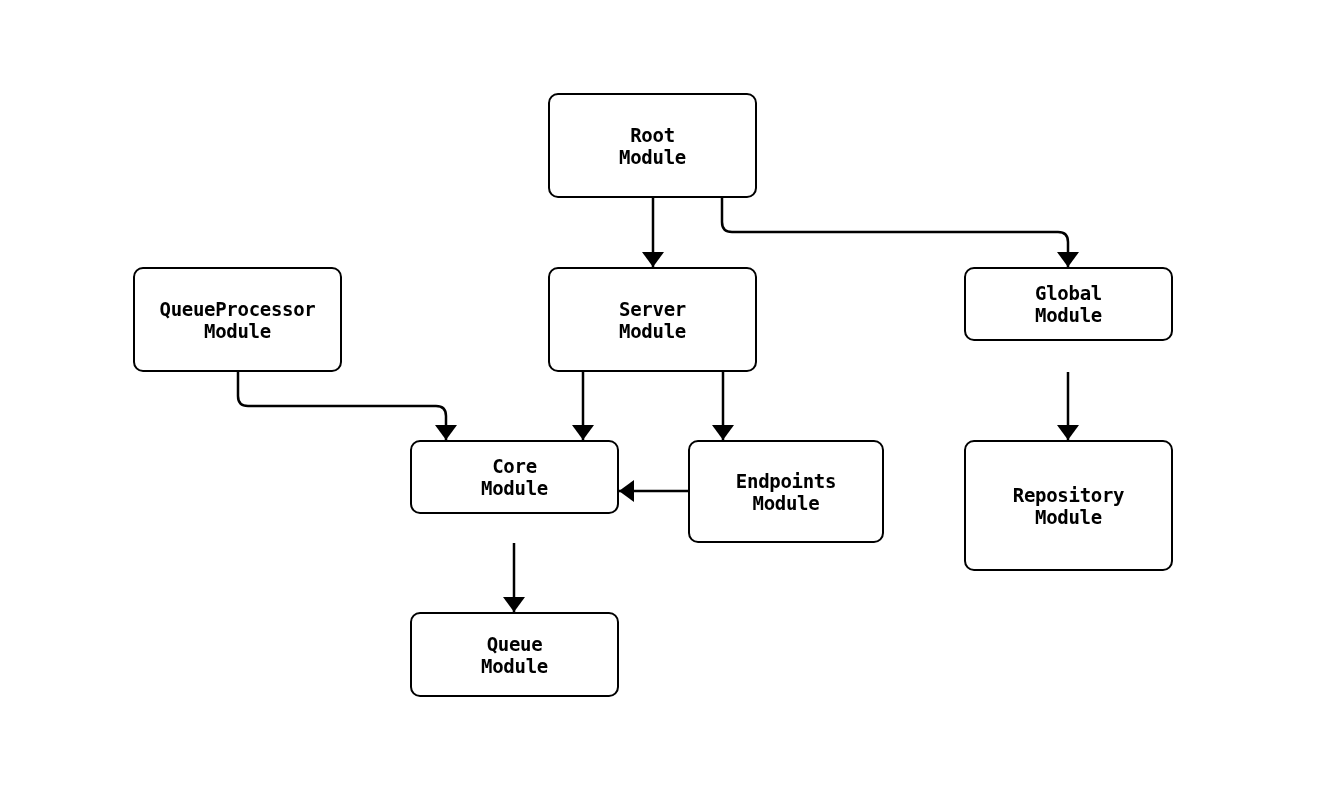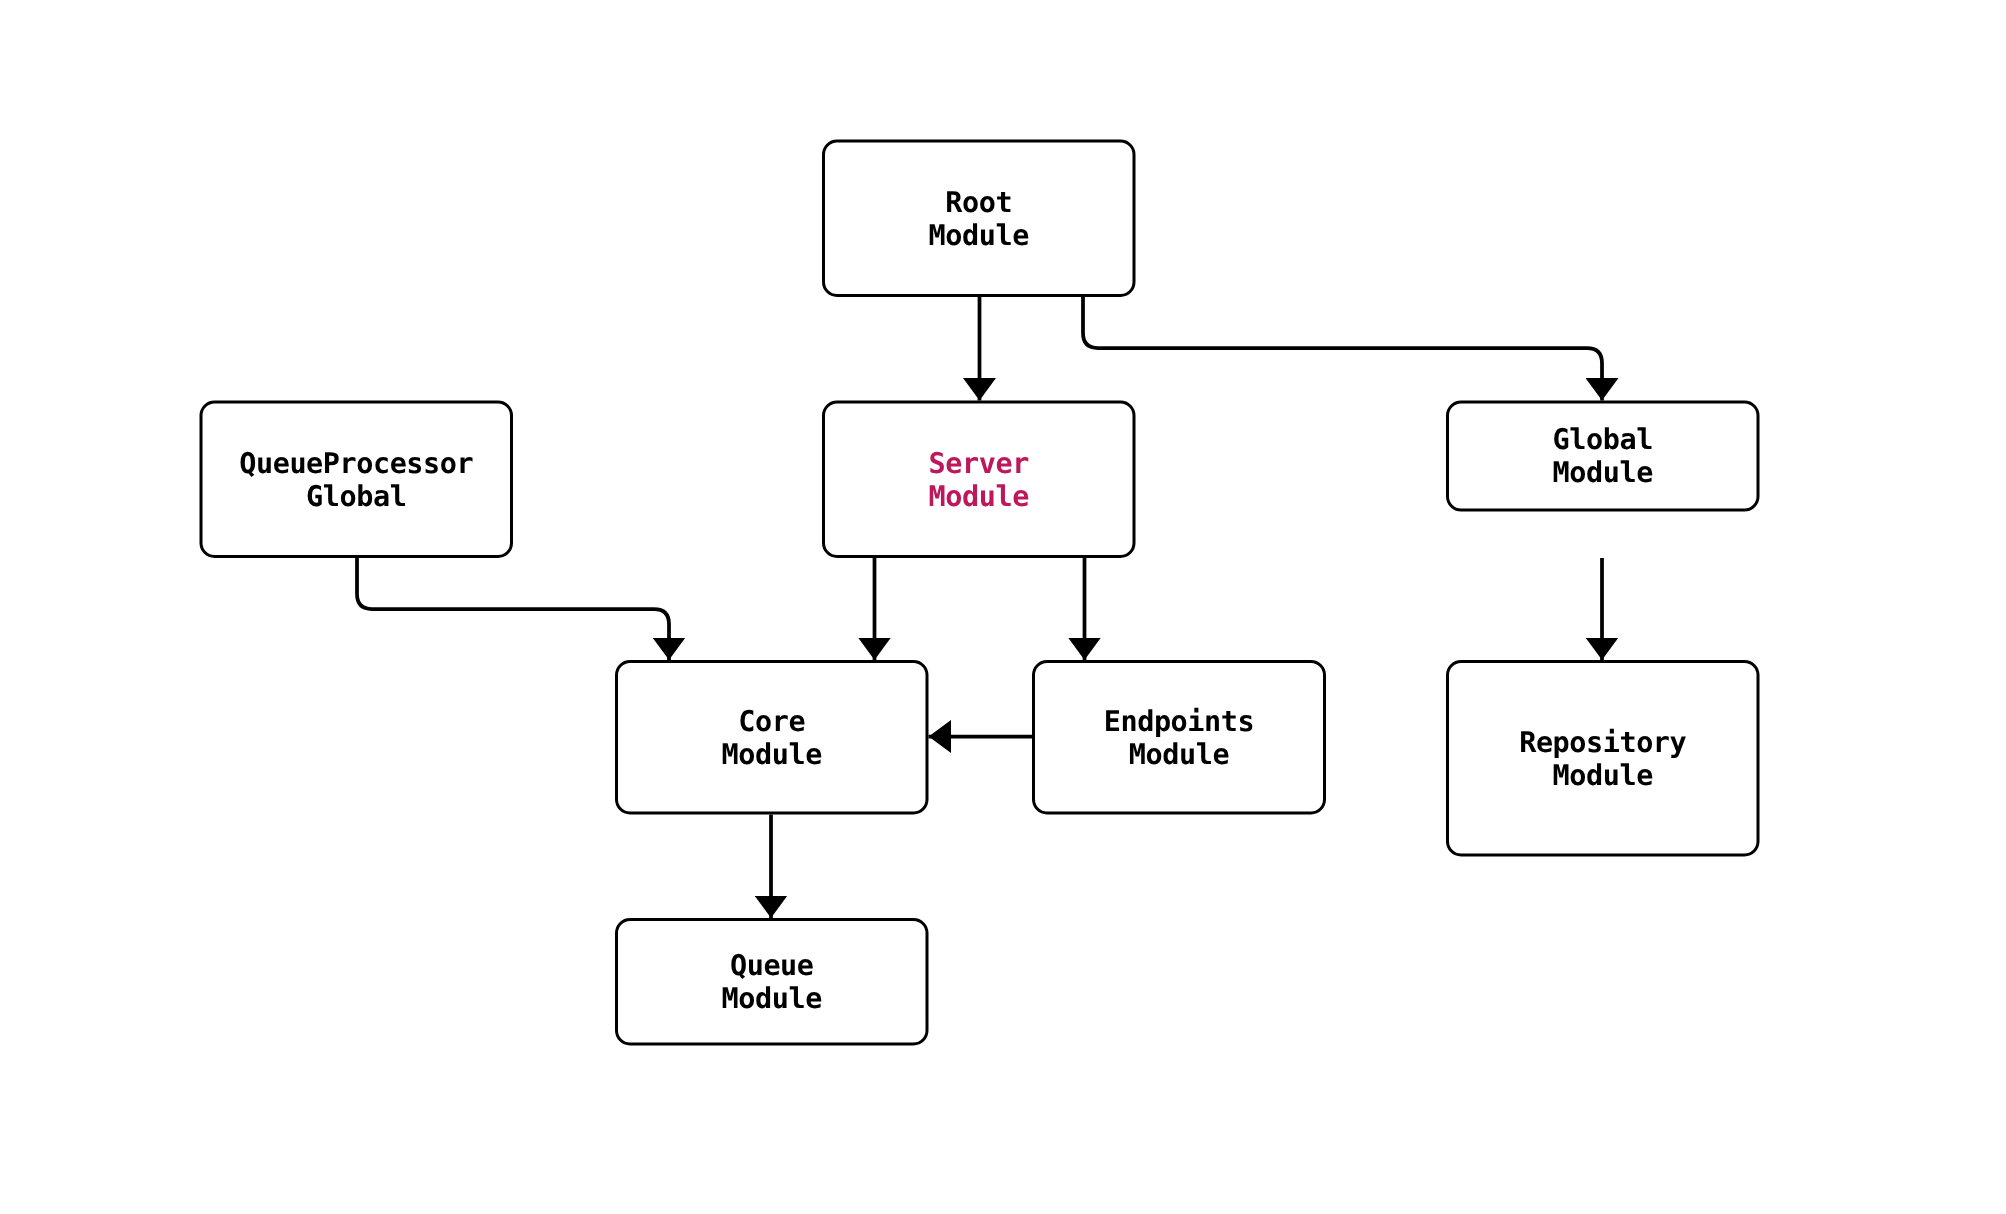--- a/index.html
+++ b/index.html
@@ -61,31 +61,31 @@
         <path d="M514,543 L514,612" fill="none" stroke="#000000" stroke-width="2.5" marker-end="url(#arrowhead)"></path>
       </g>
   </svg>
 
 <div class="node" style="left: 548px; top: 93px; width: 209px; height: 105px; background: rgb(255, 255, 255); border-color: rgb(0, 0, 0);">
       <div class="node-label" style="color: rgb(0, 0, 0);">Root
 Module</div>
     </div>
     <div class="node" style="left: 133px; top: 267px; width: 209px; height: 105px; background: rgb(255, 255, 255); border-color: rgb(0, 0, 0);">
       <div class="node-label" style="color: rgb(0, 0, 0);">QueueProcessor
-Global</div>
+Module</div>
     </div>
     <div class="node" style="left: 548px; top: 267px; width: 209px; height: 105px; background: rgb(255, 255, 255); border-color: rgb(0, 0, 0);">
-      <div class="node-label" style="color: #be185d;">Server
+      <div class="node-label" style="color: #000000;">Server
 Module</div>
     </div>
     <div class="node" style="left: 964px; top: 267px; width: 209px; height: 74px; background: rgb(255, 255, 255); border-color: rgb(0, 0, 0);">
       <div class="node-label" style="color: rgb(0, 0, 0);">Global
 Module</div>
     </div>
-    <div class="node" style="left: 410px; top: 440px; width: 209px; height: 103px; background: rgb(255, 255, 255); border-color: rgb(0, 0, 0);">
+    <div class="node" style="left: 410px; top: 440px; width: 209px; height: 74px; background: rgb(255, 255, 255); border-color: rgb(0, 0, 0);">
       <div class="node-label" style="color: rgb(0, 0, 0);">Core
 Module</div>
     </div>
     <div class="node" style="left: 688px; top: 440px; width: 196px; height: 103px; background: rgb(255, 255, 255); border-color: rgb(0, 0, 0);">
       <div class="node-label" style="color: rgb(0, 0, 0);">Endpoints
 Module</div>
     </div>
     <div class="node" style="left: 964px; top: 440px; width: 209px; height: 131px; background: rgb(255, 255, 255); border-color: rgb(0, 0, 0);">
       <div class="node-label" style="color: rgb(0, 0, 0);">Repository
 Module</div>

